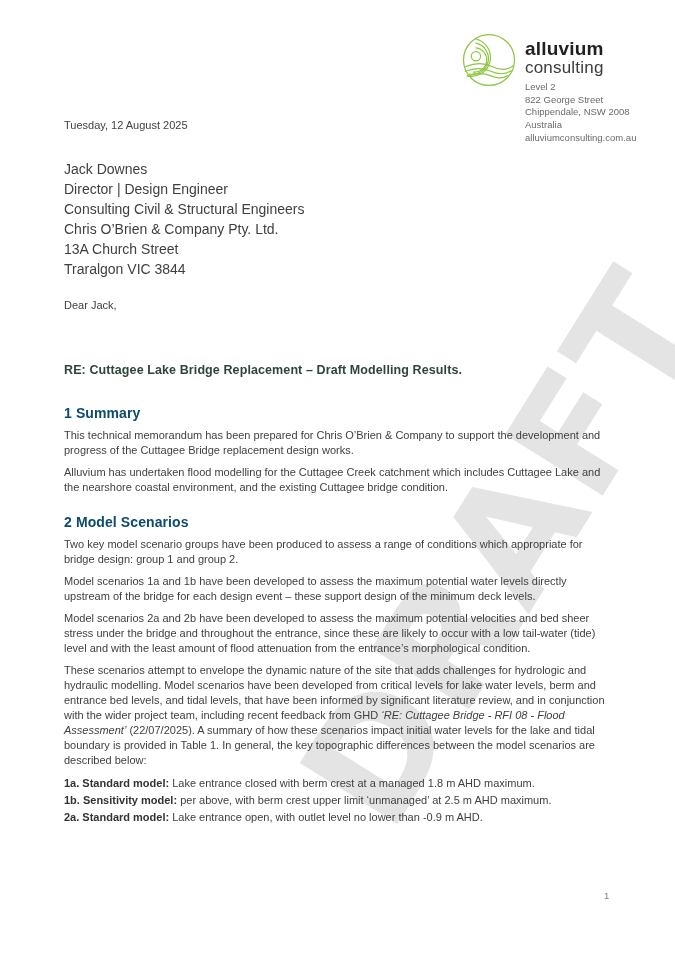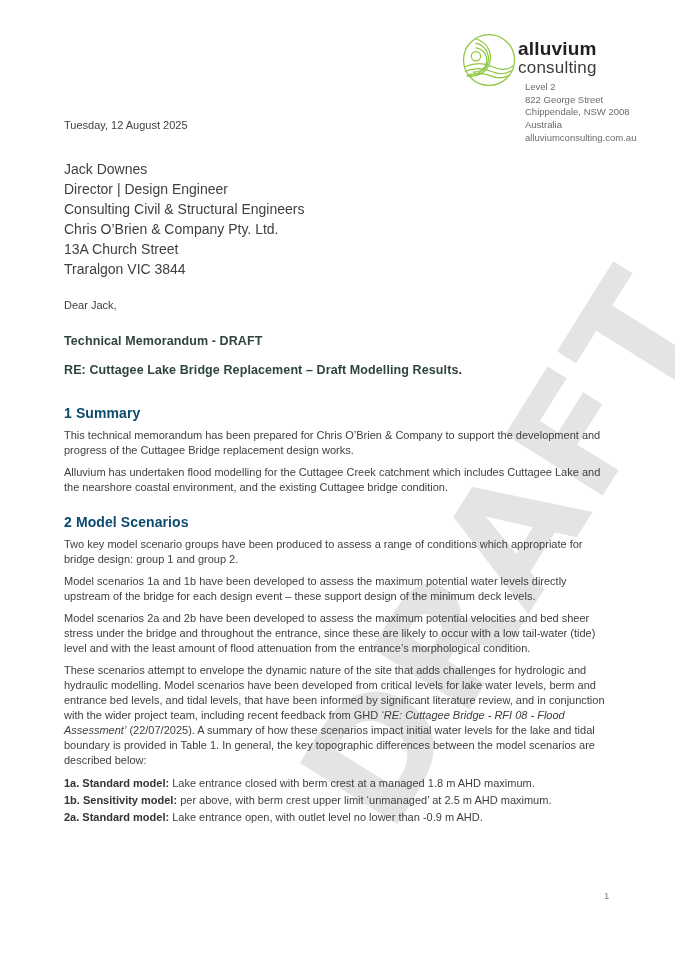--- a/index.html
+++ b/index.html
@@ -29,31 +29,31 @@
     white-space: nowrap;
     z-index: 0;
     user-select: none;
   }
 
   .content-layer { position: absolute; inset: 0; z-index: 1; }
 
   
   .logo-wrap {
     position: absolute; top: 32px; left: 460px;
-    display: flex; align-items: flex-start; 
+    display: flex; align-items: flex-start; gap: 7px;
   }
   .logo-mark { width: 58px; height: 56px; }
   .brand { padding-top: 7px; }
   .brand-top {
     font-size: 19px; font-weight: 700; color: #231f20;
     line-height: 19px; letter-spacing: 0.2px;
   }
   .brand-bottom {
     font-size: 17px; font-weight: 400; color: #3c3c3c;
-    line-height: 19px; letter-spacing: 0.2px; text-align: center;
+    line-height: 19px; letter-spacing: 0.2px;
   }
   .address {
     position: absolute; top: 81px; left: 525px;
     font-size: 9.5px; line-height: 12.7px; color: #6b6b6b;
   }
 
   
   .date  { position: absolute; top: 119px; left: 64px; font-size: 11px; }
   .recipient {
     position: absolute; top: 159px; left: 64px;
@@ -132,21 +132,20 @@
       <div>Jack Downes</div>
       <div>Director | Design Engineer</div>
       <div>Consulting Civil &amp; Structural Engineers</div>
       <div>Chris O’Brien &amp; Company Pty. Ltd.</div>
       <div>13A Church Street</div>
       <div>Traralgon VIC 3844</div>
     </div>
 
     <div class="salutation">Dear Jack,</div>
 
-    <div class="title-1">Technical Memorandum - DRAFT</div>
     <div class="title-2">RE: Cuttagee Lake Bridge Replacement – Draft Modelling Results.</div>
 
     <div class="body-copy">
 
       <section class="section-1">
         <h2>1 Summary</h2>
         <p>This technical memorandum has been prepared for Chris O’Brien &amp; Company to support the development and progress of the Cuttagee Bridge replacement design works.</p>
         <p>Alluvium has undertaken flood modelling for the Cuttagee Creek catchment which includes Cuttagee Lake and the nearshore coastal environment, and the existing Cuttagee bridge condition.</p>
       </section>
 

